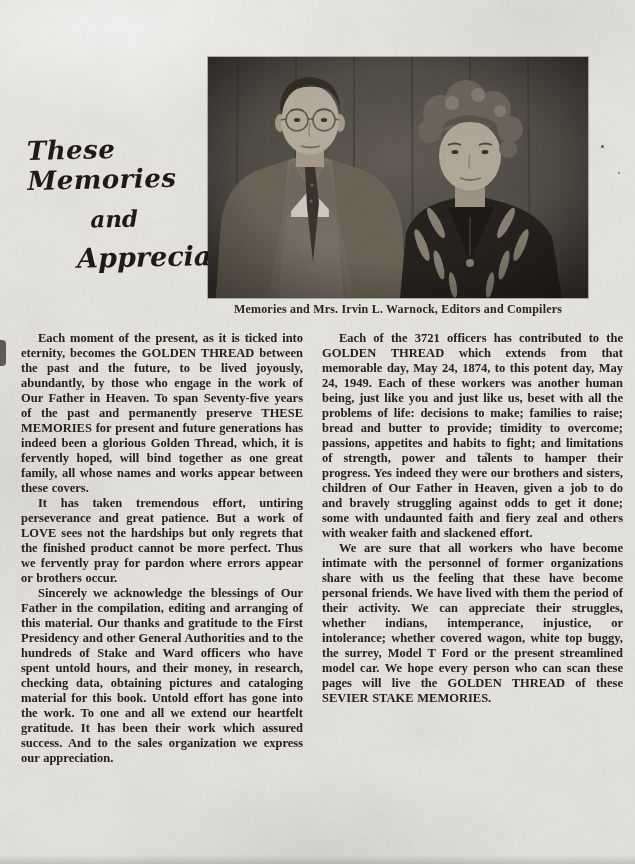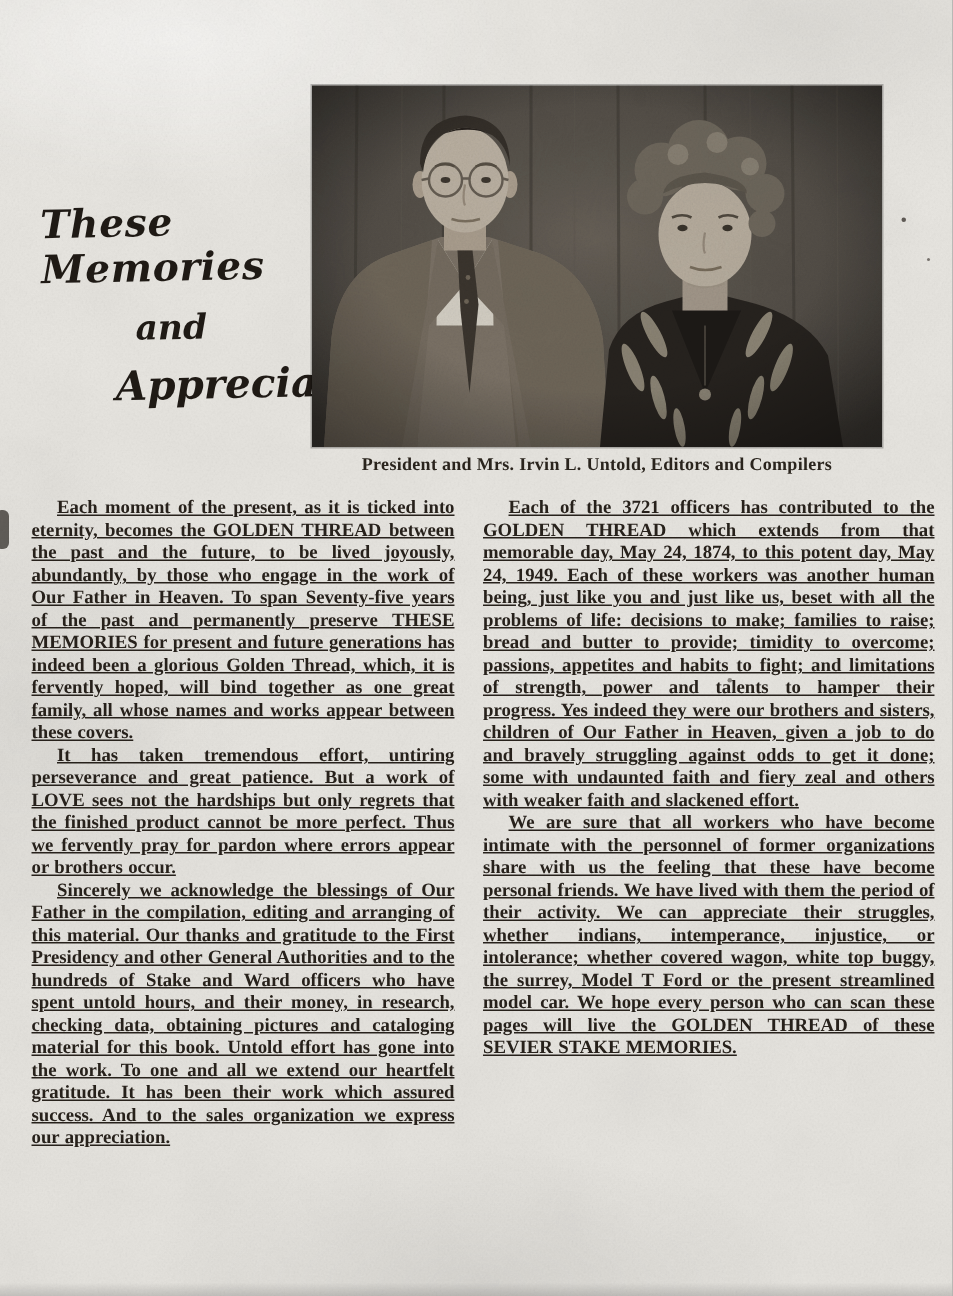--- a/index.html
+++ b/index.html
@@ -26,21 +26,21 @@
   .title-script .t2{font-size:23px;padding-left:62px;margin-top:11px;}
   .title-script .t3{font-size:27px;padding-left:48px;margin-top:10px;}
   
   .photo{position:absolute;left:208px;top:57px;width:380px;height:241px;box-shadow:0 0 0 1px rgba(0,0,0,.25);}
   .photo svg{display:block;width:100%;height:100%;}
   .caption{
     position:absolute;left:198px;top:302px;width:400px;text-align:center;
     font-weight:bold;font-size:12px;letter-spacing:.2px;color:#2a241d;
   }
   
-  .columns{position:absolute;left:21px;top:331px;width:602px;display:flex;text-decoration:underline;}
+  .columns{position:absolute;left:21px;top:331px;width:602px;display:flex;}
   .col{text-align:justify;font-weight:bold;font-size:12.5px;line-height:15px;
        hyphens:auto;-webkit-hyphens:auto;word-spacing:.5px;}
   .col.left{width:282px;margin-right:19px;}
   .col.right{width:301px;}
   .col p{margin:0;text-indent:17px;}
   .signature{text-align:center;padding-left:30px;line-height:15px;font-weight:bold;}
   
   .smudge{position:absolute;left:-3px;top:340px;width:9px;height:26px;background:#34302b;border-radius:4px;opacity:.75;}
   .speck1{position:absolute;left:601px;top:145px;width:3px;height:3px;background:#3d3833;border-radius:50%;opacity:.8;}
   .speck2{position:absolute;left:618px;top:172px;width:2px;height:2px;background:#4a453f;border-radius:50%;opacity:.7;}
@@ -163,21 +163,21 @@
         <path d="M262,98 Q260,108 262,112" stroke="#94897a" stroke-width="1.5" fill="none"></path>
         <path d="M252,121 Q262,125 273,121" stroke="#776c5b" stroke-width="1.8" fill="none"></path>
         <path d="M250,132 Q262,137 275,132" stroke="#9a9081" stroke-width="1.2" fill="none" opacity=".7"></path>
       </g>
 
       <rect width="380" height="241" fill="url(#vig)"></rect>
       <rect width="380" height="241" filter="url(#photograin)" opacity=".14" style="mix-blend-mode:multiply"></rect>
     </svg>
   </div>
 
-  <div class="caption">President and Mrs. Irvin L. Untold, Editors and Compilers</div>
+  <div class="caption">Memories and Mrs. Irvin L. Warnock, Editors and Compilers</div>
 
   <div class="columns">
     <div class="col left">
       <p>Each moment of the present, as it is ticked into eternity, becomes the GOLDEN THREAD between the past and the future, to be lived joyously, abundantly, by those who engage in the work of Our Father in Heaven. To span Seventy-five years of the past and permanently preserve THESE MEMORIES for present and future generations has indeed been a glorious Golden Thread, which, it is fervently hoped, will bind together as one great family, all whose names and works appear between these covers.</p>
       <p>It has taken tremendous effort, untiring perseverance and great patience. But a work of LOVE sees not the hardships but only regrets that the finished product cannot be more perfect. Thus we fervently pray for pardon where errors appear or brothers occur.</p>
       <p>Sincerely we acknowledge the blessings of Our Father in the compilation, editing and arranging of this material. Our thanks and gratitude to the First Presidency and other General Authorities and to the hundreds of Stake and Ward officers who have spent untold hours, and their money, in research, checking data, obtaining pictures and cataloging material for this book. Untold effort has gone into the work. To one and all we extend our heartfelt gratitude. It has been their work which assured success. And to the sales organization we express our appreciation.</p>
     </div>
     <div class="col right">
       <p>Each of the 3721 officers has contributed to the GOLDEN THREAD which extends from that memorable day, May 24, 1874, to this potent day, May 24, 1949. Each of these workers was another human being, just like you and just like us, beset with all the problems of life: decisions to make; families to raise; bread and butter to provide; timidity to overcome; passions, appetites and habits to fight; and limitations of strength, power and talents to hamper their progress. Yes indeed they were our brothers and sisters, children of Our Father in Heaven, given a job to do and bravely struggling against odds to get it done; some with undaunted faith and fiery zeal and others with weaker faith and slackened effort.</p>
       <p>We are sure that all workers who have become intimate with the personnel of former organizations share with us the feeling that these have become personal friends. We have lived with them the period of their activity. We can appreciate their struggles, whether indians, intemperance, injustice, or intolerance; whether covered wagon, white top buggy, the surrey, Model T Ford or the present streamlined model car. We hope every person who can scan these pages will live the GOLDEN THREAD of these SEVIER STAKE MEMORIES.</p>

